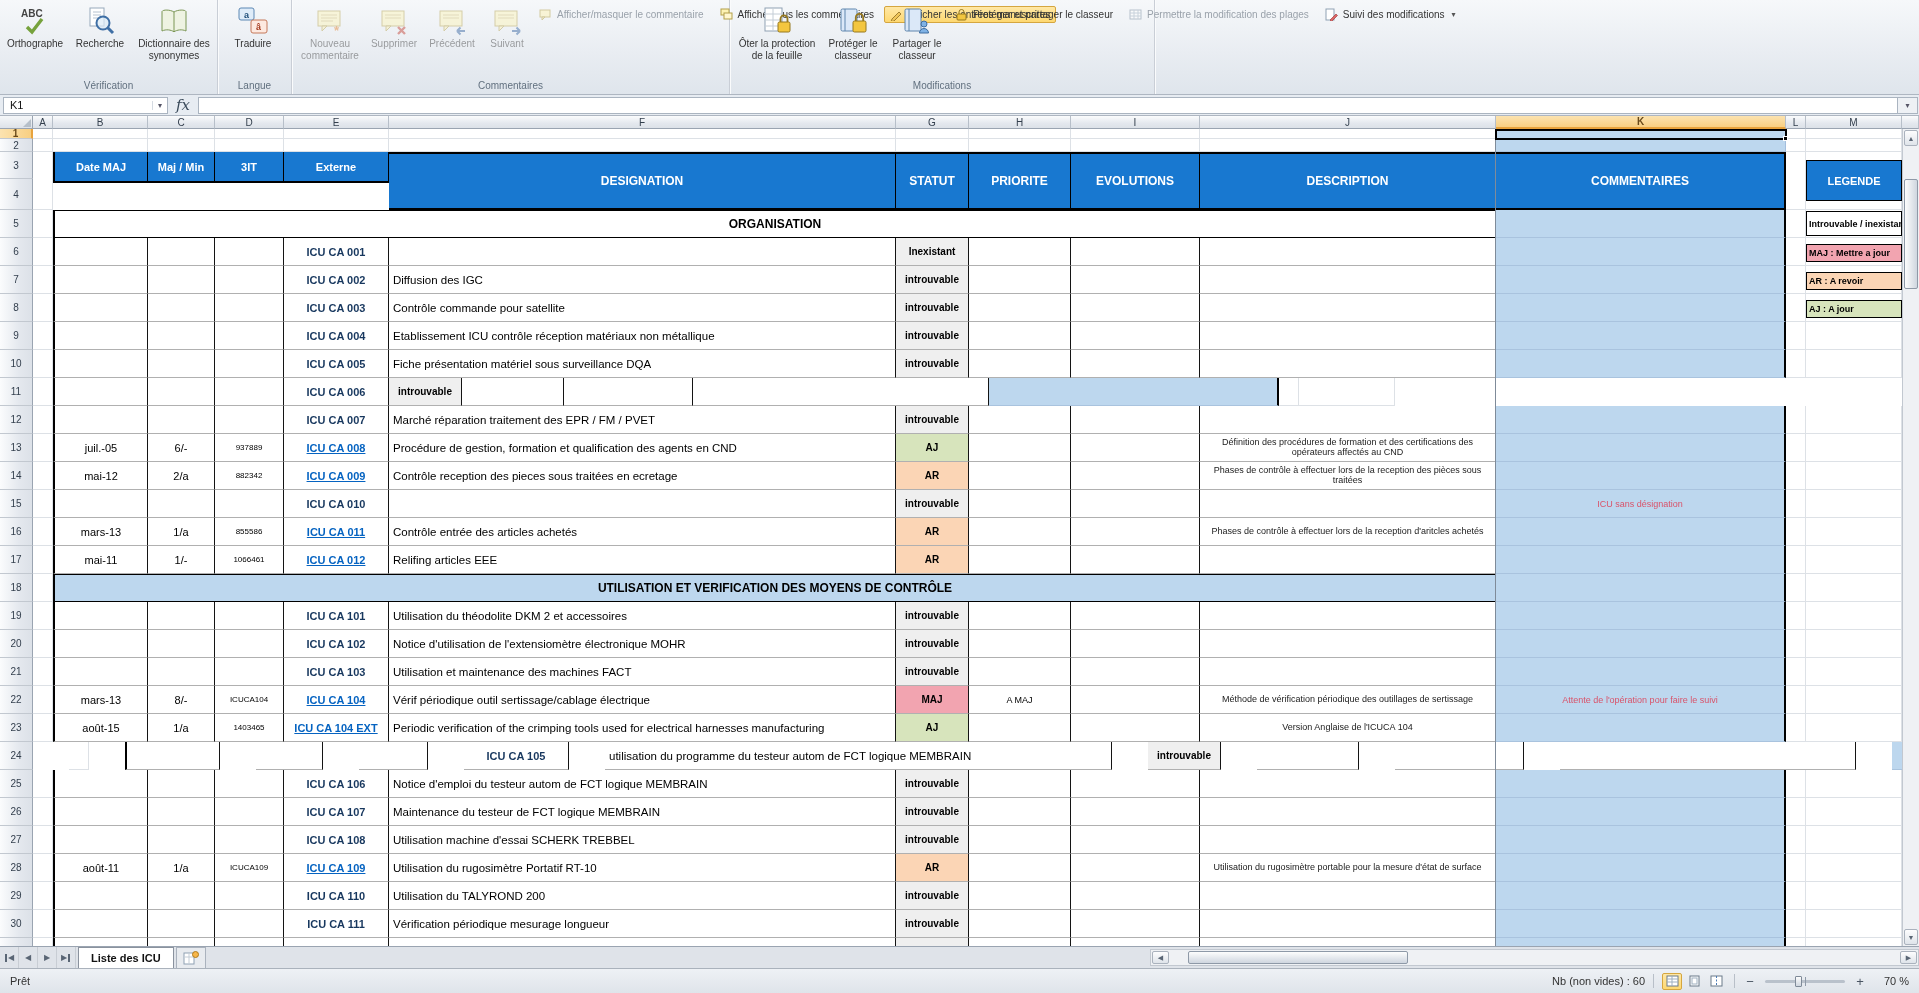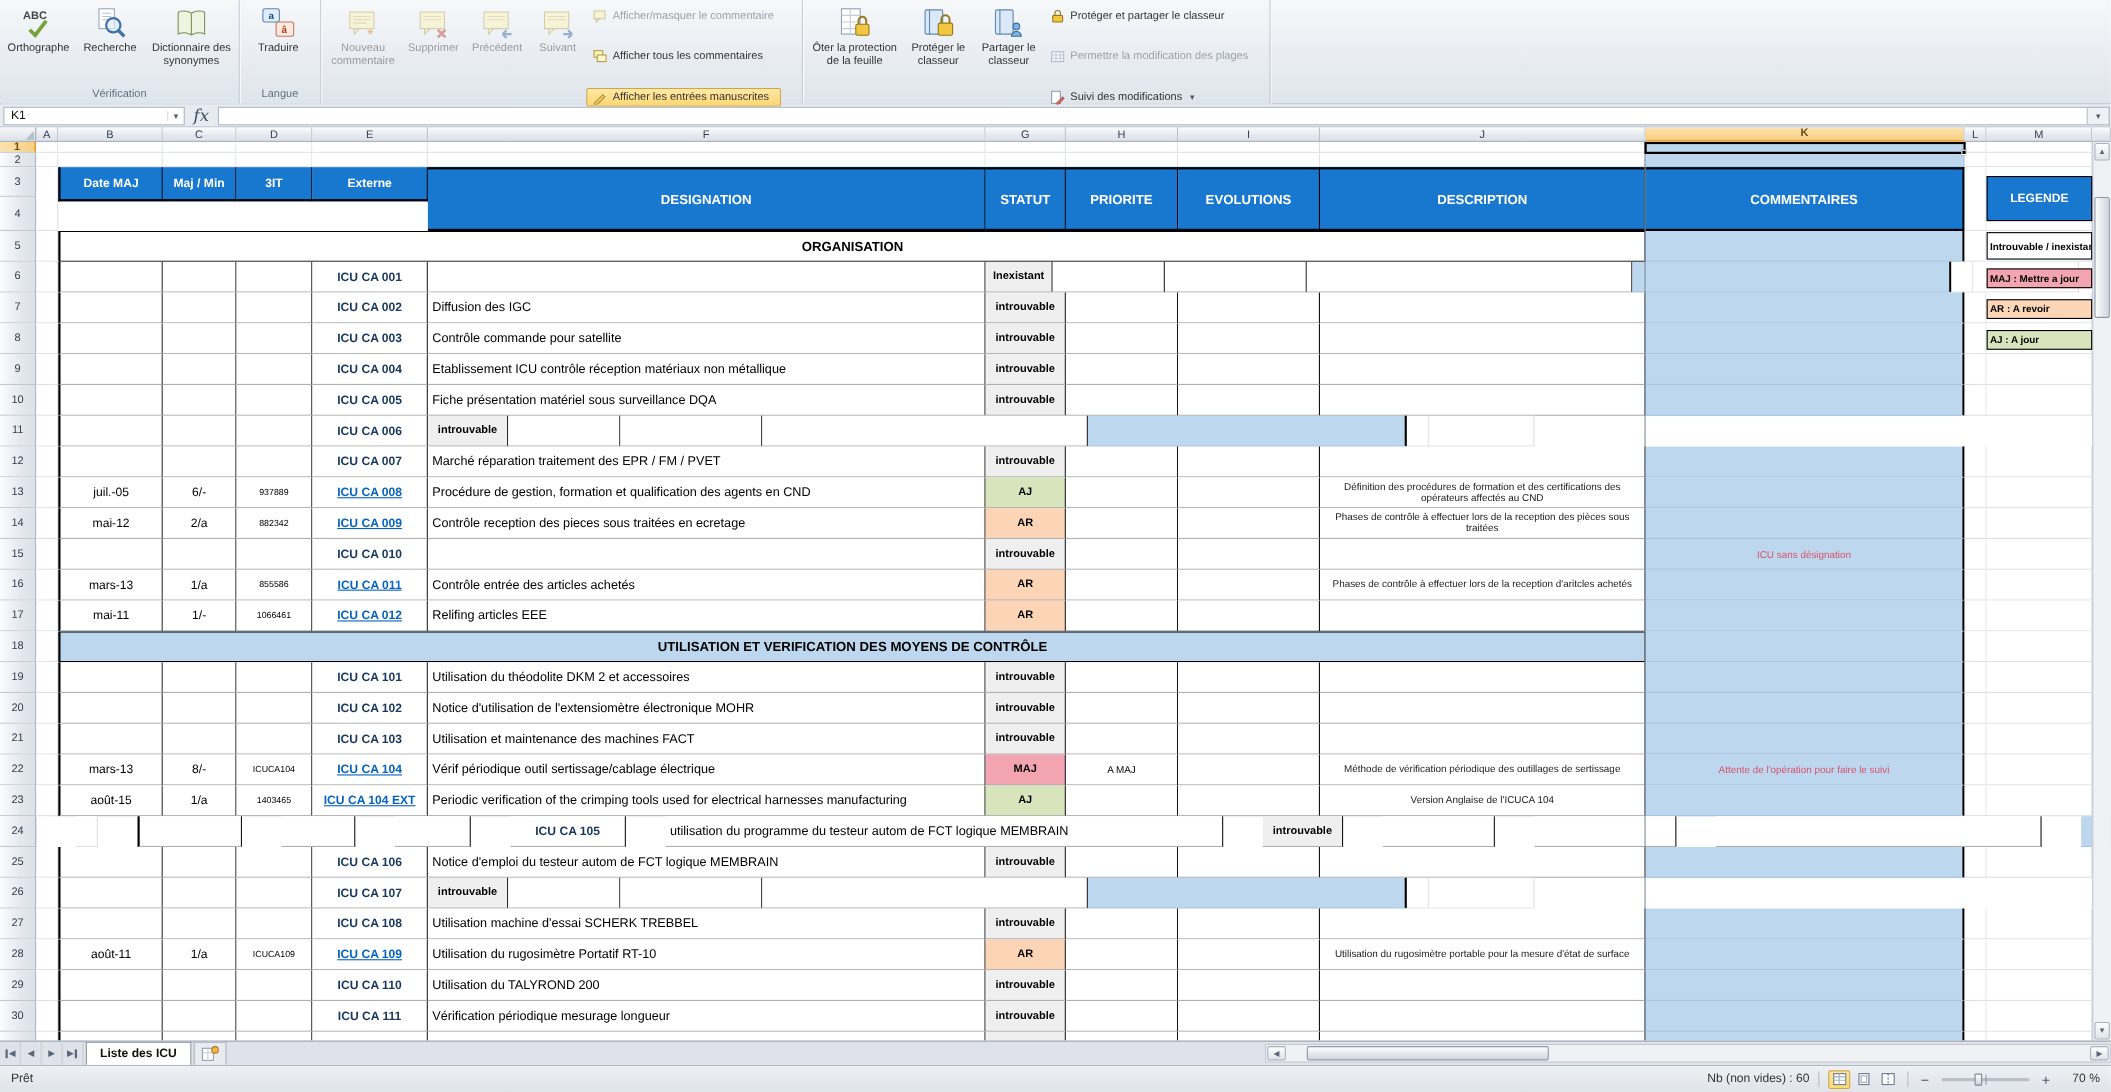--- a/index.html
+++ b/index.html
@@ -9,21 +9,21 @@
   
   #ribbon{height:95px;background:linear-gradient(#f6f8fa,#e9edf2 55%,#dfe5ec);border-bottom:1px solid #aeb6c1;display:flex;align-items:stretch;}
   .rgroup{display:flex;flex-direction:column;border-right:1px solid #c9ced6;box-shadow:1px 0 0 #fafbfc;flex-shrink:0;}
   .rfill{flex:1;}
   .rbody{flex:1;display:flex;align-items:flex-start;padding:2px 3px 0 3px;}
   .rlabel{height:15px;font-size:10px;color:#61707f;text-align:center;line-height:14px;white-space:nowrap;overflow:hidden;}
   .bigbtn{display:flex;flex-direction:column;align-items:center;height:74px;padding:2px 1px 0;border:1px solid transparent;border-radius:3px;flex-shrink:0;}
   .bicon{width:32px;height:32px;display:flex;align-items:center;justify-content:center;}
   .blab{font-size:10px;line-height:1.18;text-align:center;color:#333;margin-top:1px;}
   .bigbtn.dis{opacity:.45;}
-  .stack{display:flex;flex-direction:column;gap:20px;padding-top:4px;flex-shrink:0;}
+  .stack{display:flex;flex-direction:row;gap:4px;padding-top:4px;flex-shrink:0;}
   .sbtn{display:flex;align-items:center;gap:5px;font-size:10px;color:#333;padding:1px 5px;border:1px solid transparent;border-radius:2px;white-space:nowrap;}
   .sbtn.dis{color:#9aa2ab;}
   .sbtn.dis svg{opacity:.5;}
   .sbtn.on{background:linear-gradient(#ffe8a6,#fed871);border-color:#d5a63f;}
   .micon{width:13px;height:13px;display:inline-flex;}
   .ddarrow{font-size:8px;color:#555;margin-left:2px;}
 
   
   #fbar{height:21px;background:#e7ecf2;border-bottom:1px solid #aeb6c1;display:flex;align-items:center;padding:0 1px;}
   .namebox{width:165px;height:17px;margin-left:2px;background:#fff;border:1px solid #aab4c0;display:flex;align-items:center;}
@@ -416,21 +416,21 @@
       <div class="grow" style="height: 28px;">
         <div class="gut" style="height: 28px;">6</div>
         <div class="cell pc" style="width: 20px;"></div>
         <div class="cell tc bl dateTxt" style="width: 95px;"></div>
         <div class="cell tc dateTxt" style="width: 67px;"></div>
         <div class="cell tc t3" style="width: 69px;"></div>
         <div class="cell tc" style="width: 105px;">
           <div class="codeTxt">ICU CA 001</div>
         </div>
         <div class="cell tc desTxt" style="width: 507px;"></div>
-        <div class="cell tc stTxt st-gray" style="width: 61px;">Inexistant</div>
+        <div class="cell tc stTxt st-gray" style="width: 73px;">Inexistant</div>
         <div class="cell tc prTxt" style="width: 102px;"></div>
         <div class="cell tc" style="width: 129px;"></div>
         <div class="cell tc descTxt" style="width: 296px;"></div>
         <div class="cell tc kf br comTxt" style="width: 290px;"></div>
         <div class="cell pc" style="width: 20px;"></div>
         <div class="cell pc" style="width: 96px;"></div>
       </div>
       <div class="grow" style="height: 28px;">
         <div class="gut" style="height: 28px;">7</div>
         <div class="cell pc" style="width: 20px;"></div>
@@ -774,20 +774,21 @@
       </div>
       <div class="grow" style="height: 28px;">
         <div class="gut" style="height: 28px;">26</div>
         <div class="cell pc" style="width: 20px;"></div>
         <div class="cell tc bl dateTxt" style="width: 95px;"></div>
         <div class="cell tc dateTxt" style="width: 67px;"></div>
         <div class="cell tc t3" style="width: 69px;"></div>
         <div class="cell tc" style="width: 105px;">
           <div class="codeTxt">ICU CA 107</div>
         </div>
+        <div class="cell tc desTxt" style="width: 507px;">Maintenance du testeur de FCT logique MEMBRAIN</div>
         <div class="cell tc stTxt st-gray" style="width: 73px;">introuvable</div>
         <div class="cell tc prTxt" style="width: 102px;"></div>
         <div class="cell tc" style="width: 129px;"></div>
         <div class="cell tc descTxt" style="width: 296px;"></div>
         <div class="cell tc kf br comTxt" style="width: 290px;"></div>
         <div class="cell pc" style="width: 20px;"></div>
         <div class="cell pc" style="width: 96px;"></div>
       </div>
       <div class="grow" style="height: 28px;">
         <div class="gut" style="height: 28px;">27</div>

